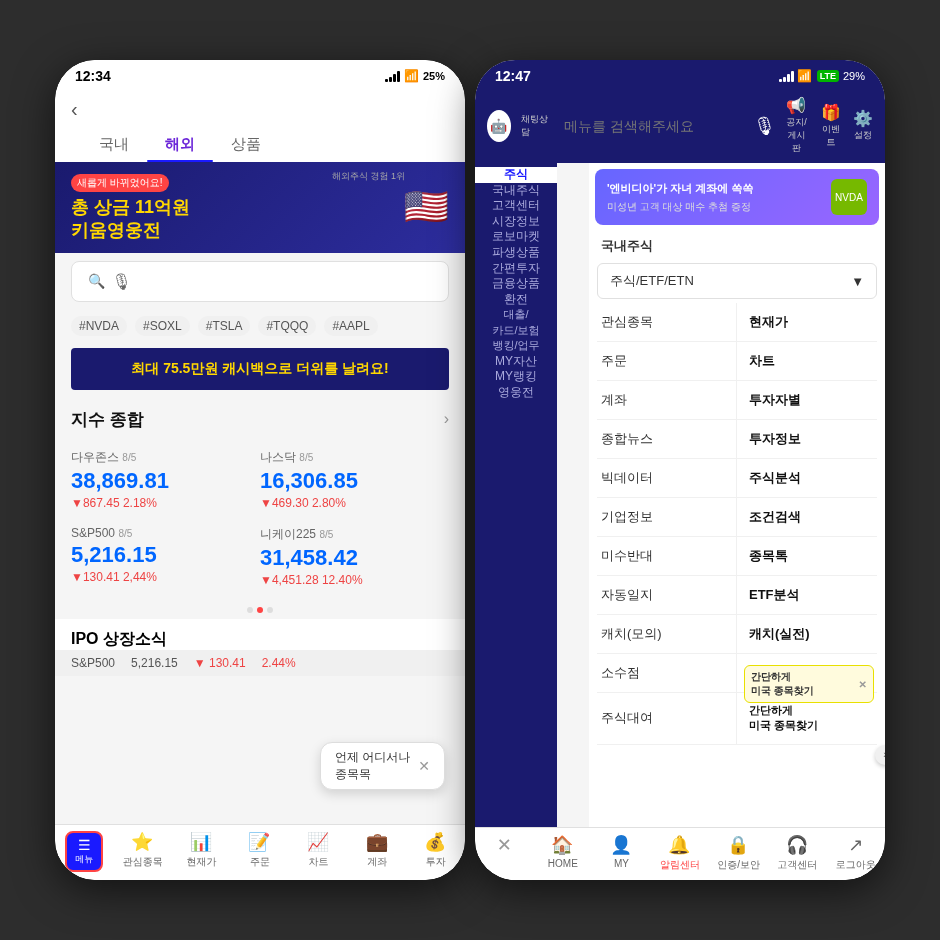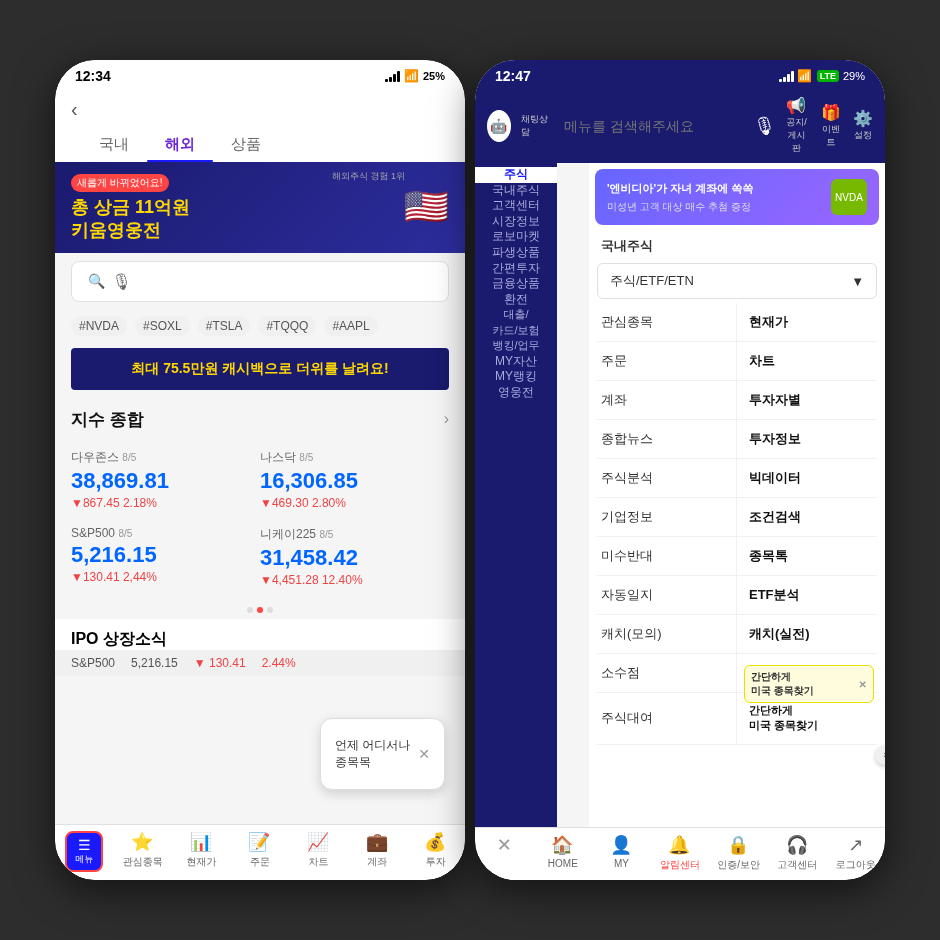--- a/index.html
+++ b/index.html
@@ -195,21 +195,21 @@
       padding: 10px 16px 0;
     }
     .ipo-title { font-size: 16px; font-weight: 700; }
     .popup-bubble {
       position: absolute;
       bottom: 120px;
       right: 16px;
       background: #fff;
       border: 1px solid #ddd;
       border-radius: 12px;
-      padding: 18px 14px;
+      padding: 6px 14px;
       font-size: 12px;
       color: #333;
       box-shadow: 0 4px 12px rgba(0,0,0,0.15);
       display: flex;
       align-items: center;
       gap: 8px;
       z-index: 10;
     }
     .popup-close { color: #999; font-size: 14px; }
     
@@ -660,22 +660,22 @@
 
           <div class="menu-grid">
             <div class="menu-item-row">관심종목</div>
             <div class="menu-item-row">현재가</div>
             <div class="menu-item-row">주문</div>
             <div class="menu-item-row">차트</div>
             <div class="menu-item-row">계좌</div>
             <div class="menu-item-row">투자자별</div>
             <div class="menu-item-row">종합뉴스</div>
             <div class="menu-item-row">투자정보</div>
+            <div class="menu-item-row">빅데이터</div>
             <div class="menu-item-row">주식분석</div>
-            <div class="menu-item-row">빅데이터</div>
             <div class="menu-item-row">기업정보</div>
             <div class="menu-item-row">조건검색</div>
             <div class="menu-item-row">미수반대</div>
             <div class="menu-item-row">종목톡</div>
             <div class="menu-item-row">자동일지</div>
             <div class="menu-item-row">ETF분석</div>
             <div class="menu-item-row">캐치(모의)</div>
             <div class="menu-item-row">캐치(실전)</div>
             <div class="menu-item-row">소수점</div>
             <div class="menu-item-row">투자분석</div>

